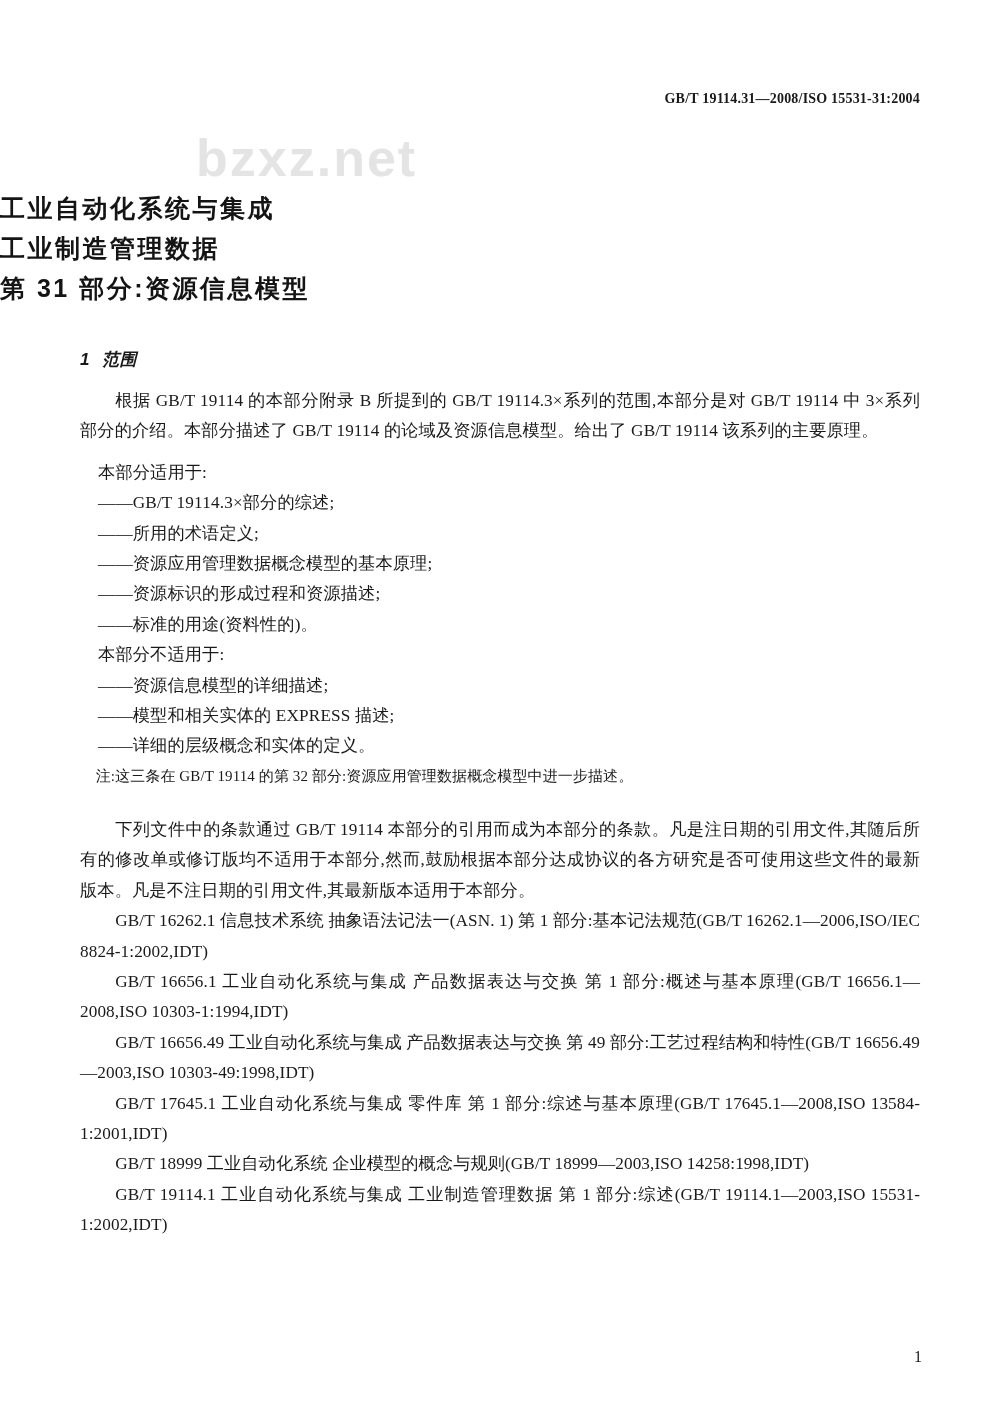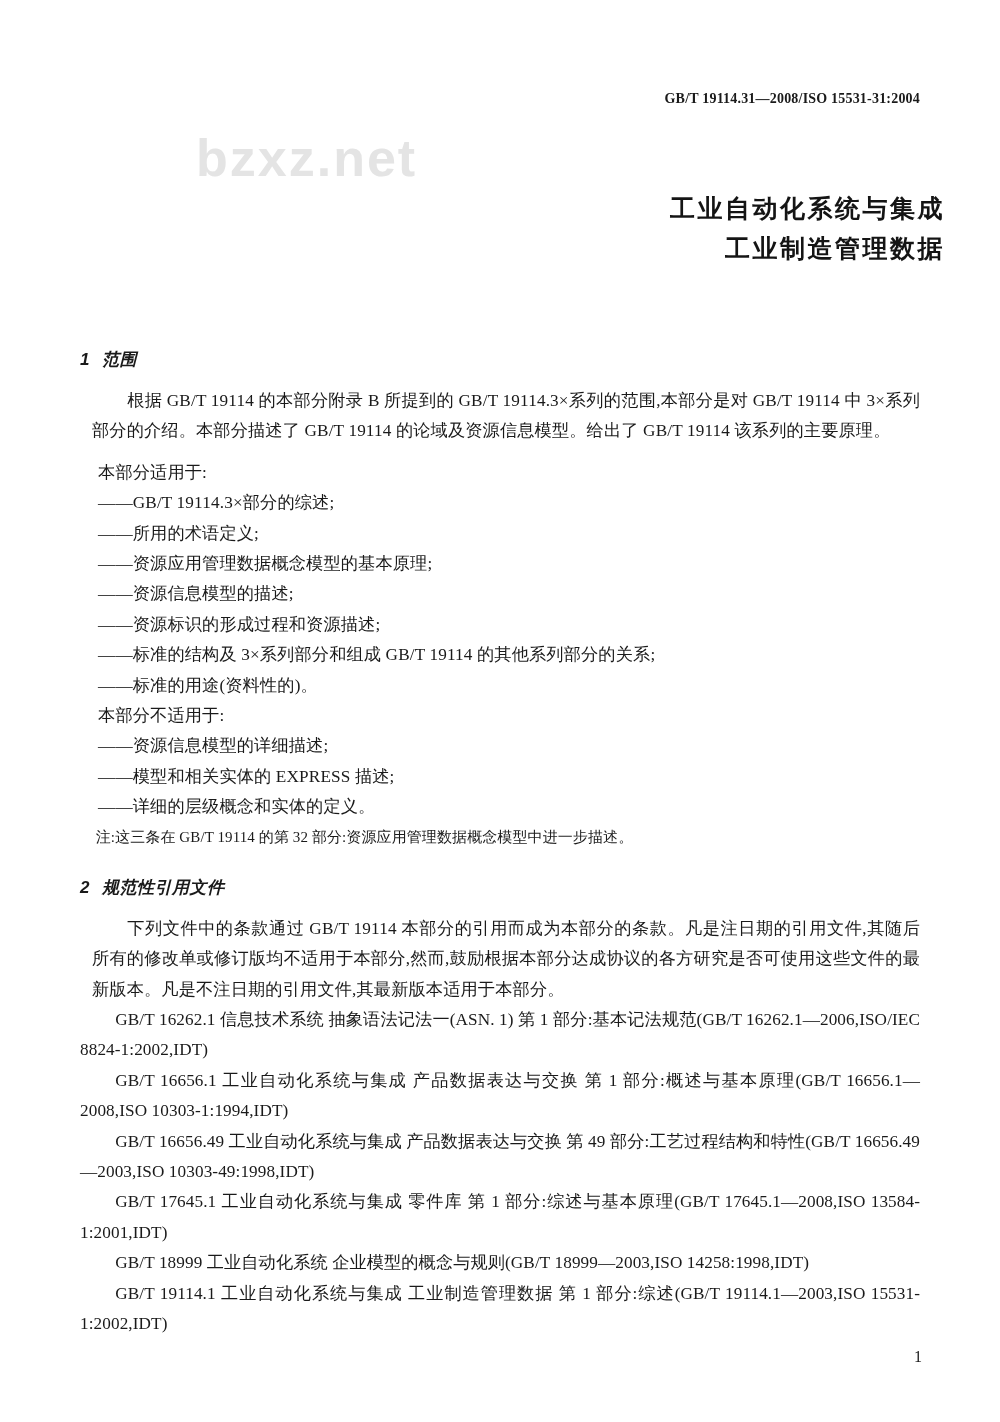--- a/index.html
+++ b/index.html
@@ -44,21 +44,21 @@
     white-space: nowrap;
     z-index: 3;
   }
 
   
   .title-block {
     position: absolute;
     top: 188px;
     left: 0;
     width: 945px;
-    text-align: right;
+    text-align: left;
     z-index: 2;
   }
   .title-line {
     font-family: "Liberation Sans", "DejaVu Sans", sans-serif;
     font-weight: bold;
     font-size: 25px;
     letter-spacing: 2.5px;
     line-height: 40px;
     color: #141414;
     white-space: nowrap;
@@ -87,21 +87,21 @@
 
   p.para {
     margin: 0;
     padding: 0;
     font-size: 17.2px;
     line-height: 30.4px;
     text-align: justify;
     text-justify: inter-ideograph;
     letter-spacing: 0.15px;
   }
-  p.indent { text-indent: 2.05em; margin-left: 12px; }
+  p.indent { text-indent: 2.05em; }
 
   .list-line {
     font-size: 17.2px;
     line-height: 30.4px;
     letter-spacing: 0.15px;
     padding-left: 1.05em;
     white-space: nowrap;
   }
 
   p.note {
@@ -141,55 +141,51 @@
 
 <div class="page">
 
   <div class="watermark">bzxz.net</div>
 
   <div class="doc-header">GB/T  19114.31—2008/ISO 15531-31:2004</div>
 
   <div class="title-block">
     <div class="title-line">工业自动化系统与集成</div>
     <div class="title-line">工业制造管理数据</div>
+    <div class="title-line">第 31 部分:资源信息模型</div>
   </div>
 
   <div class="content">
 
     <h2 class="section-title">
       <span class="num">1</span><span>范围</span>
     </h2>
 
     <p class="para indent">根据 GB/T 19114 的本部分附录 B 所提到的 GB/T 19114.3×系列的范围,本部分是对 GB/T 19114 中 3×系列部分的介绍。本部分描述了 GB/T 19114 的论域及资源信息模型。给出了 GB/T 19114 该系列的主要原理。</p>
 
     <div class="gap-sm"></div>
 
     <p class="para" style="padding-left:1.05em;">本部分适用于:</p>
 
     <div class="list-line">——GB/T 19114.3×部分的综述;</div>
     <div class="list-line">——所用的术语定义;</div>
     <div class="list-line">——资源应用管理数据概念模型的基本原理;</div>
-    <div class="list-line">——资源信息模型的描述;</div>
     <div class="list-line">——资源标识的形成过程和资源描述;</div>
-    <div class="list-line">——标准的结构及 3×系列部分和组成 GB/T 19114 的其他系列部分的关系;</div>
     <div class="list-line">——标准的用途(资料性的)。</div>
 
     <p class="para" style="padding-left:1.05em;">本部分不适用于:</p>
 
     <div class="list-line">——资源信息模型的详细描述;</div>
     <div class="list-line">——模型和相关实体的 EXPRESS 描述;</div>
     <div class="list-line">——详细的层级概念和实体的定义。</div>
 
     <p class="note">注:这三条在 GB/T 19114 的第 32 部分:资源应用管理数据概念模型中进一步描述。</p>
 
     <div class="gap-section"></div>
 
-    <h2 class="section-title">
-      <span class="num">2</span><span>规范性引用文件</span>
-    </h2>
 
     <p class="para indent">下列文件中的条款通过 GB/T 19114 本部分的引用而成为本部分的条款。凡是注日期的引用文件,其随后所有的修改单或修订版均不适用于本部分,然而,鼓励根据本部分达成协议的各方研究是否可使用这些文件的最新版本。凡是不注日期的引用文件,其最新版本适用于本部分。</p>
 
     <p class="ref-entry">GB/T 16262.1    信息技术系统    抽象语法记法一(ASN. 1)    第 1 部分:基本记法规范(GB/T 16262.1—2006,ISO/IEC 8824-1:2002,IDT)</p>
     <p class="ref-entry">GB/T 16656.1    工业自动化系统与集成    产品数据表达与交换    第 1 部分:概述与基本原理(GB/T 16656.1—2008,ISO 10303-1:1994,IDT)</p>
     <p class="ref-entry">GB/T 16656.49    工业自动化系统与集成    产品数据表达与交换    第 49 部分:工艺过程结构和特性(GB/T 16656.49—2003,ISO 10303-49:1998,IDT)</p>
     <p class="ref-entry">GB/T 17645.1    工业自动化系统与集成    零件库    第 1 部分:综述与基本原理(GB/T 17645.1—2008,ISO 13584-1:2001,IDT)</p>
     <p class="ref-entry">GB/T 18999    工业自动化系统    企业模型的概念与规则(GB/T 18999—2003,ISO 14258:1998,IDT)</p>
     <p class="ref-entry">GB/T 19114.1    工业自动化系统与集成    工业制造管理数据    第 1 部分:综述(GB/T 19114.1—2003,ISO 15531-1:2002,IDT)</p>
 

